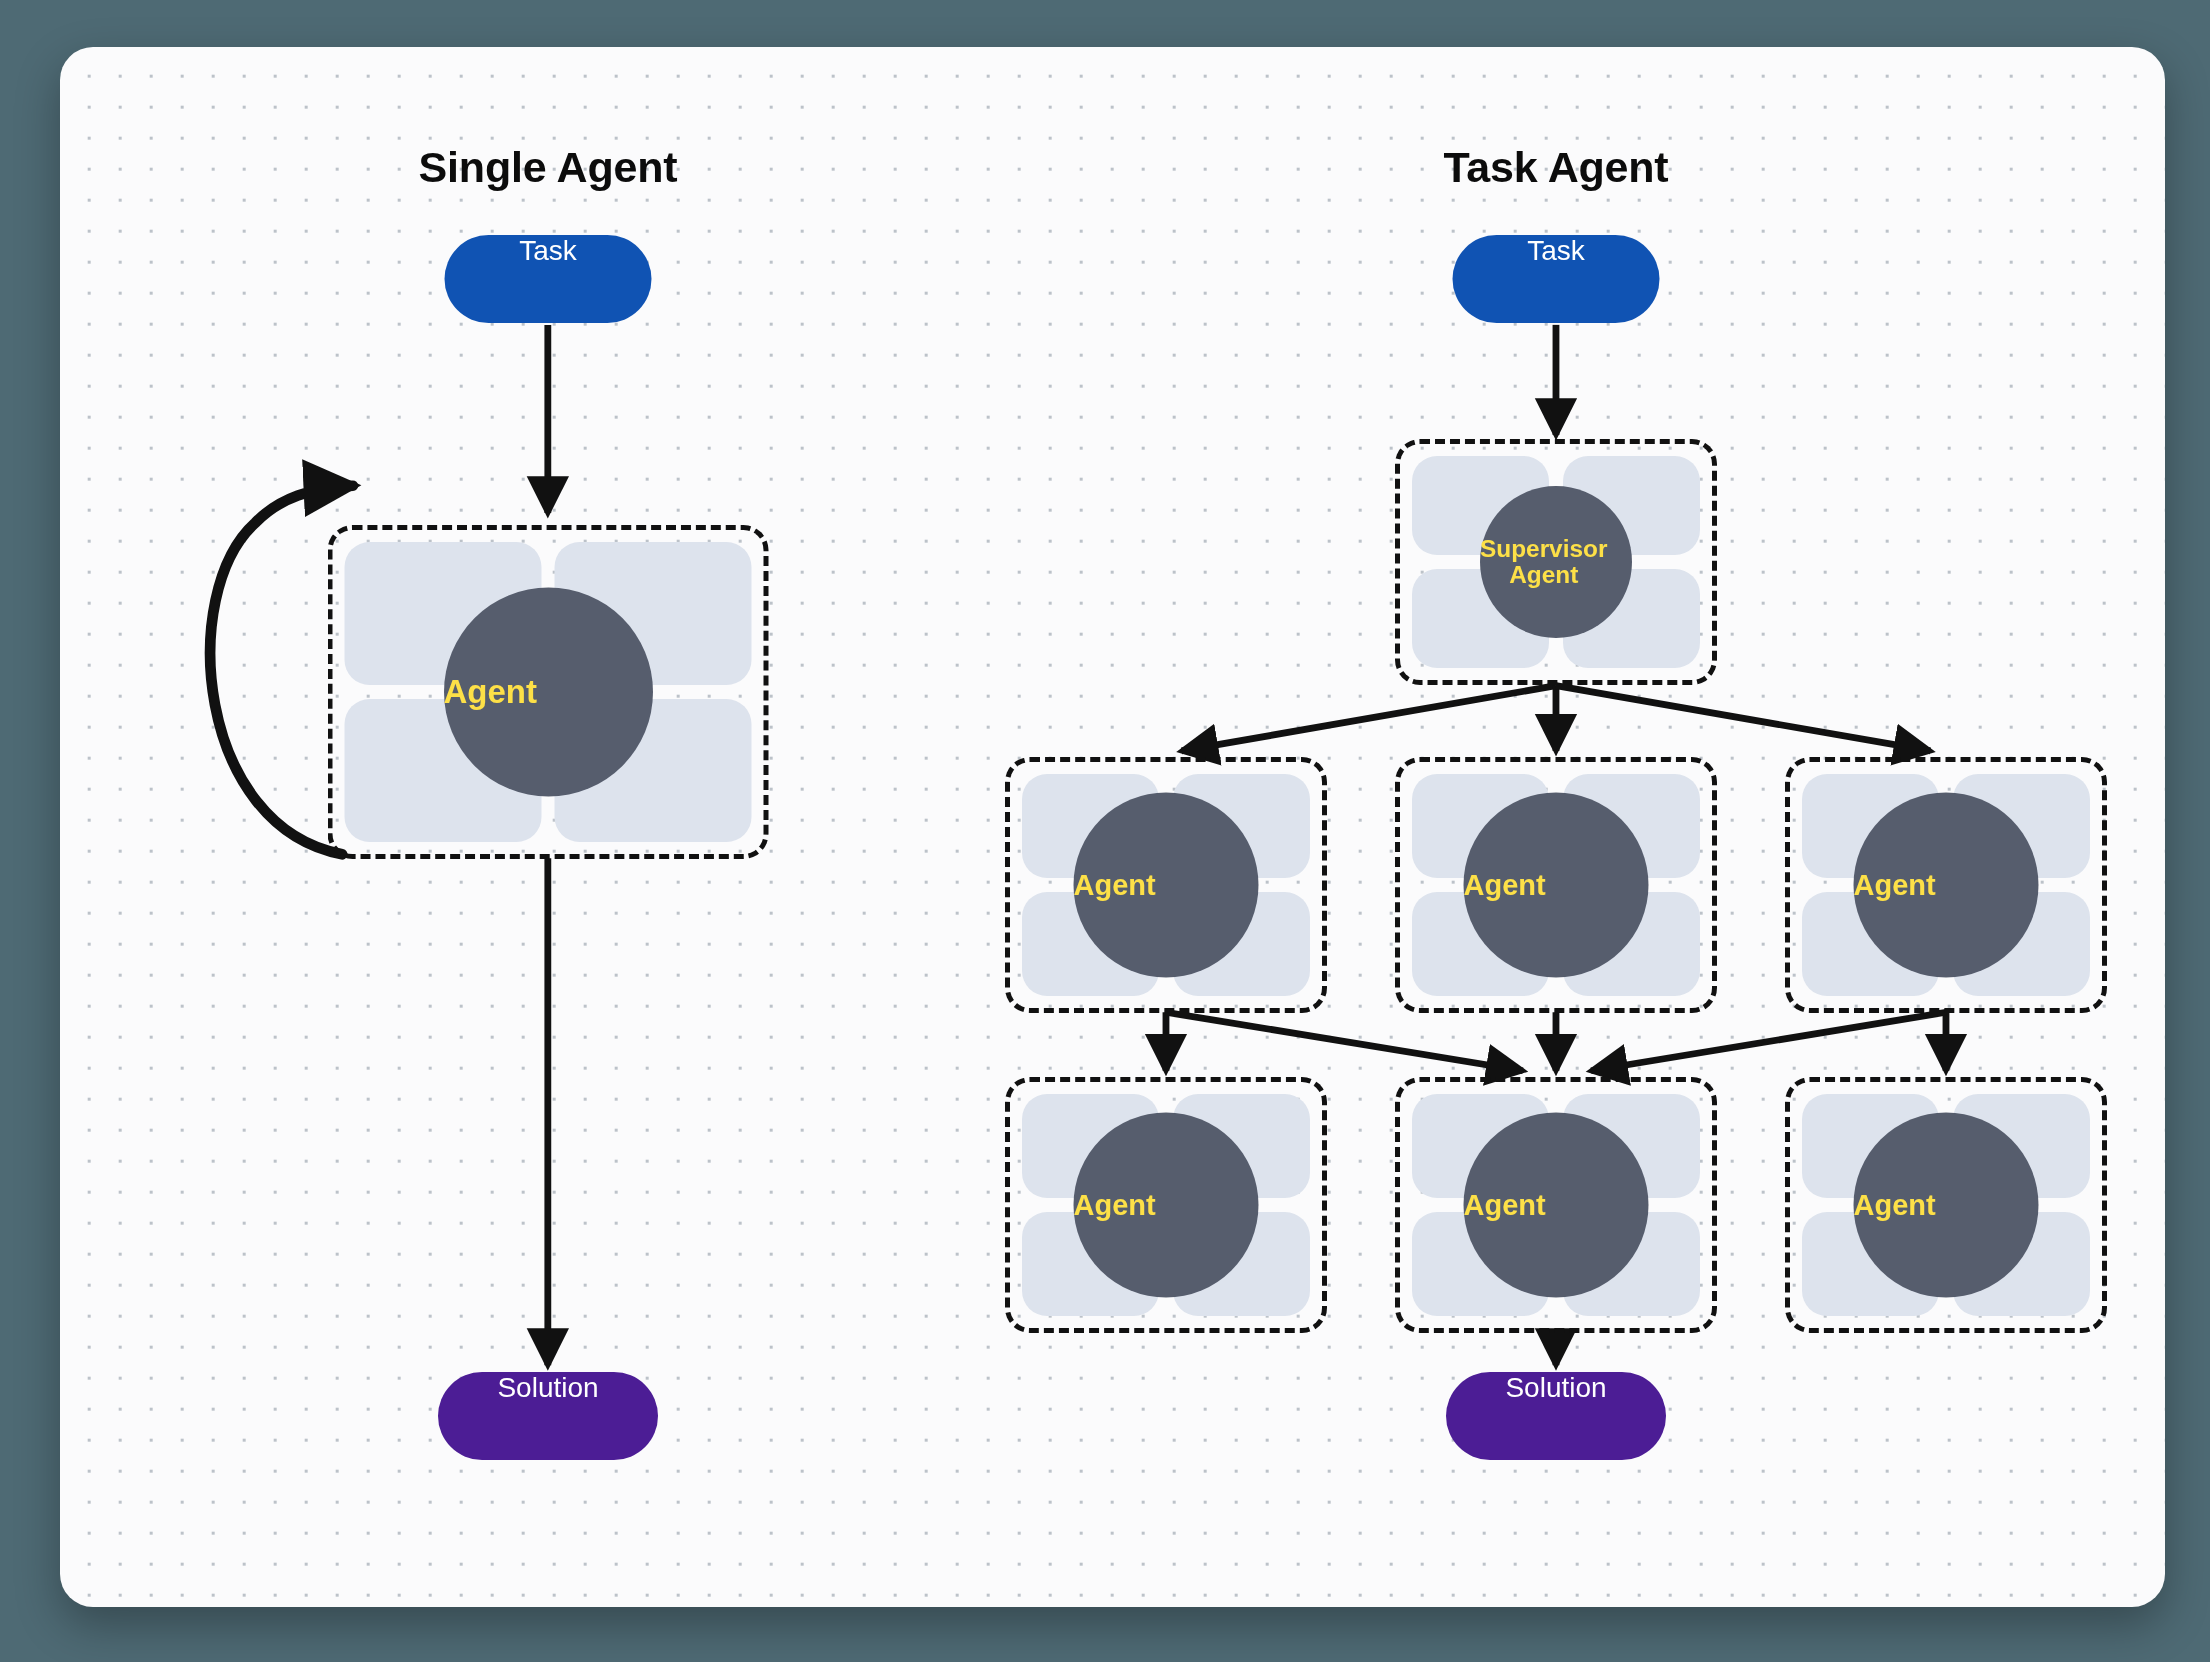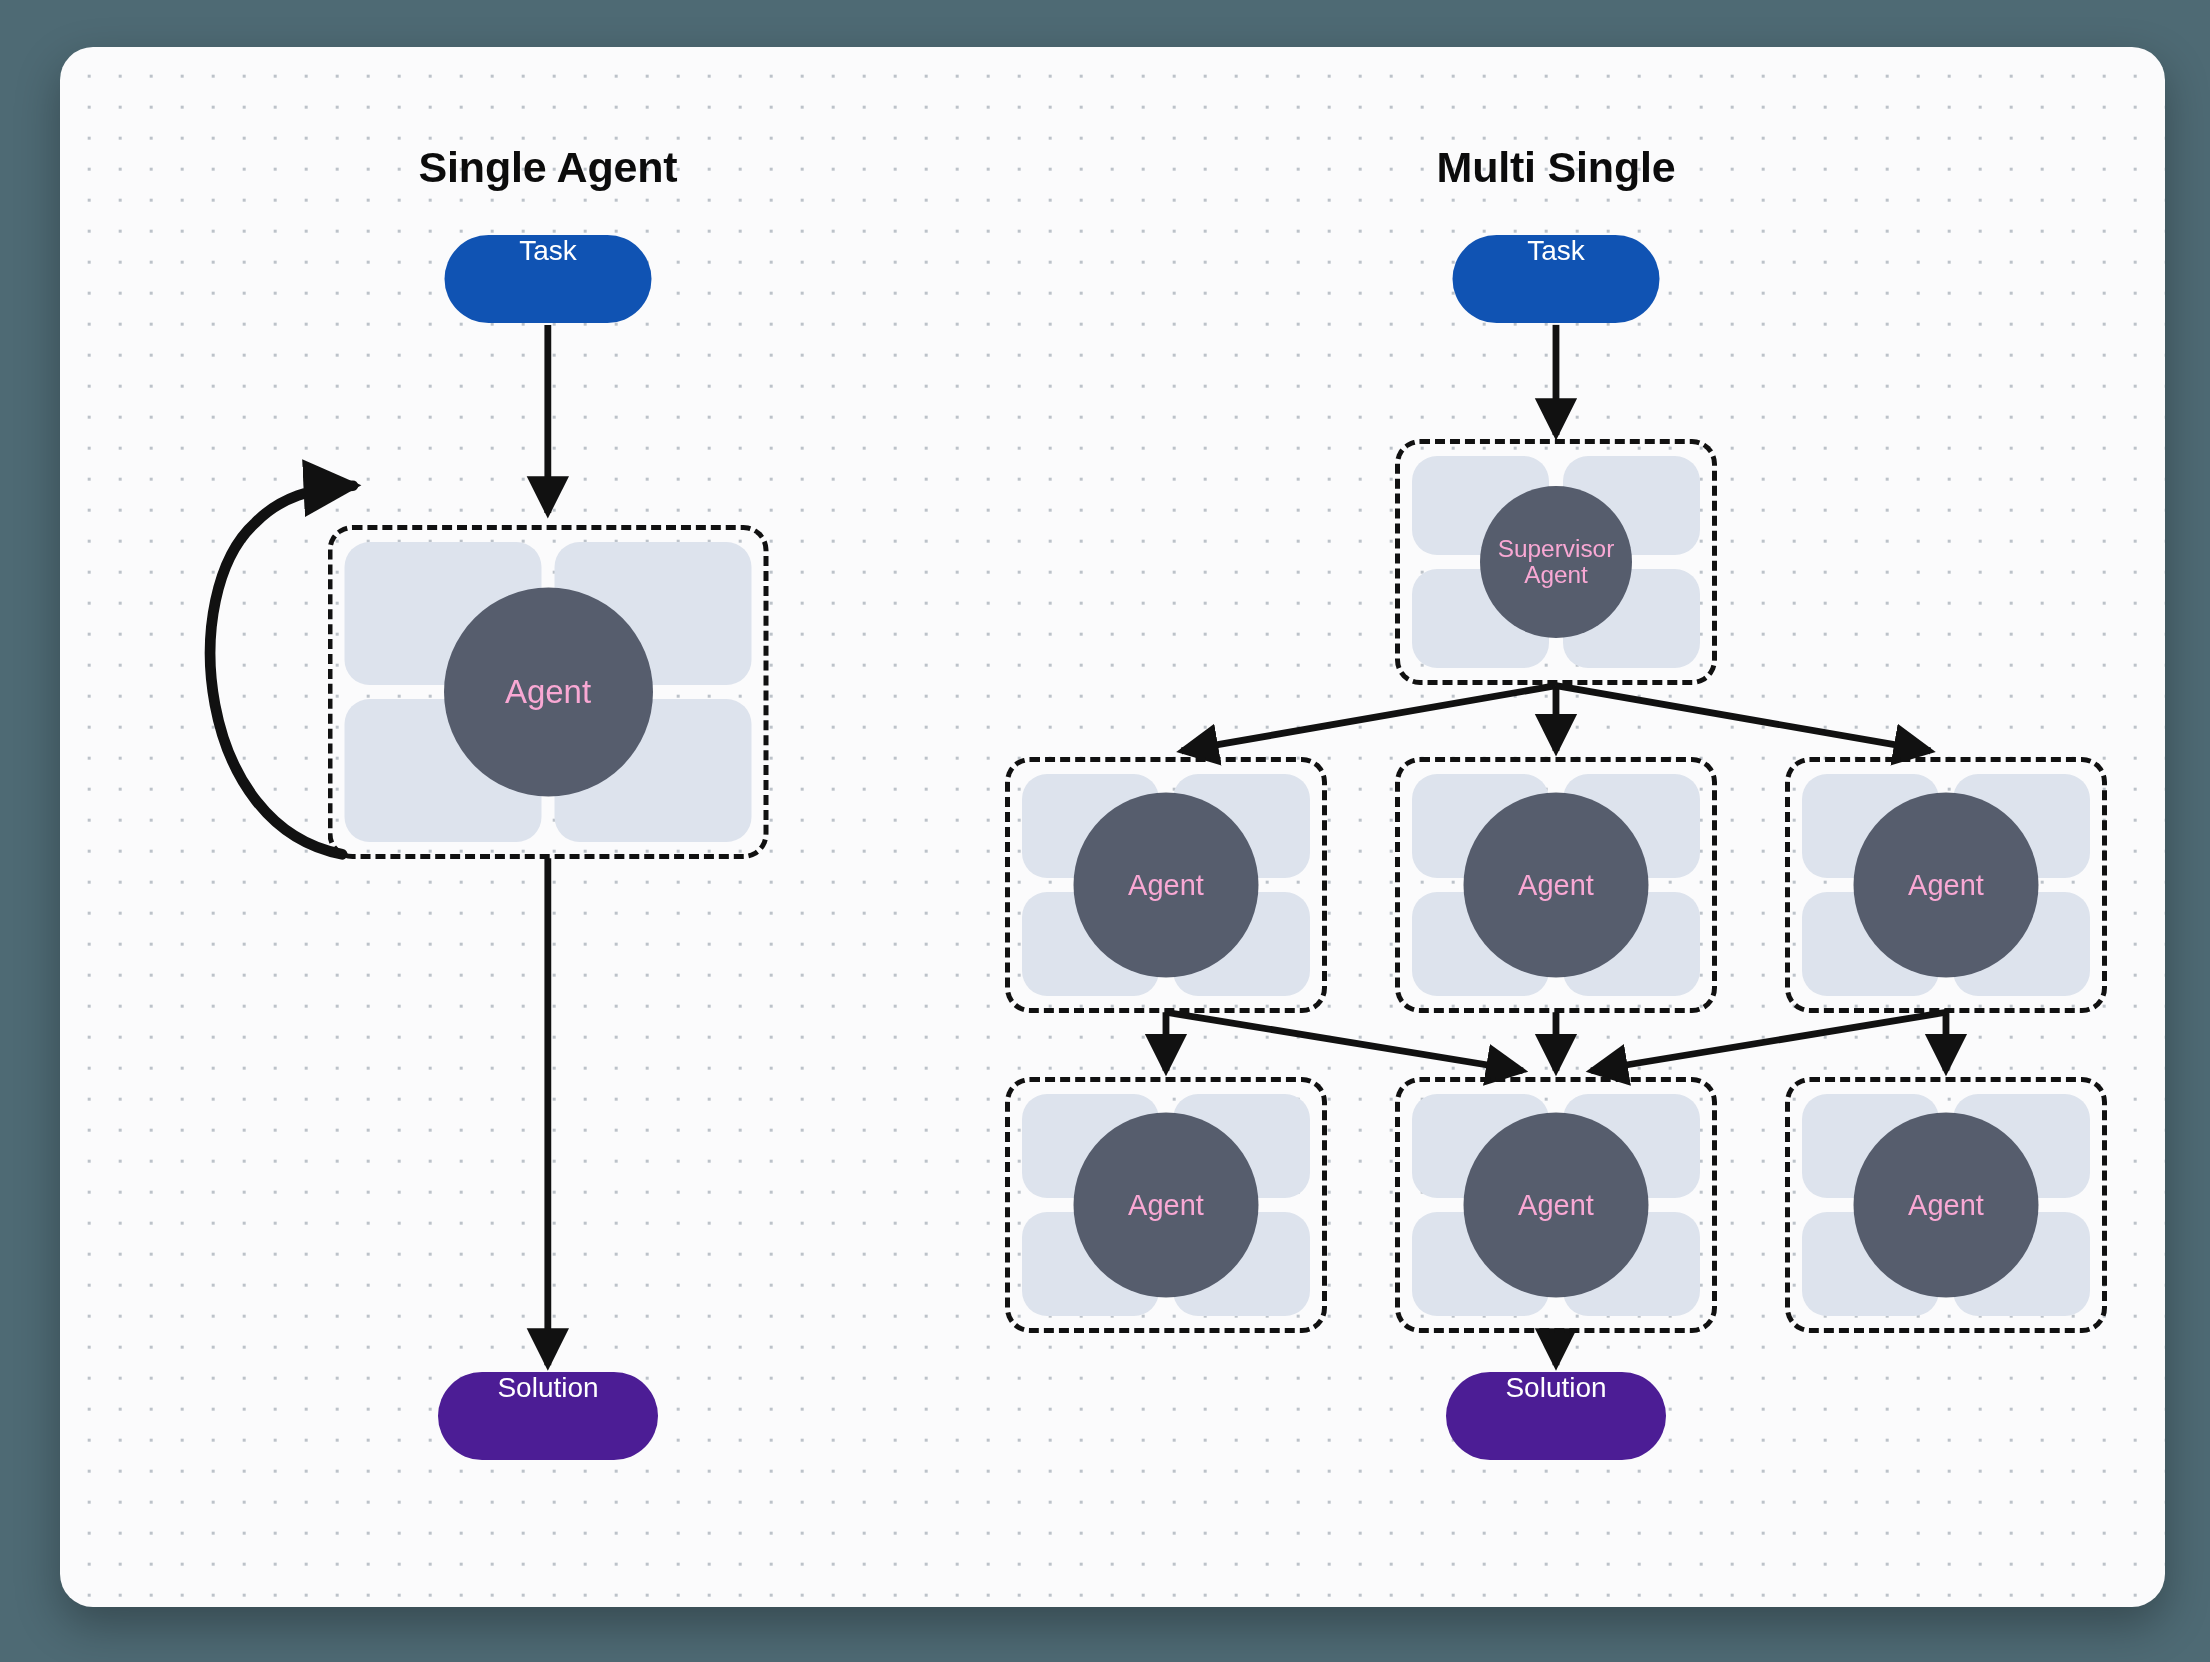--- a/index.html
+++ b/index.html
@@ -108,24 +108,23 @@
   }
   .agent-core {
     position: absolute;
     left: 50%;
     top: 50%;
     transform: translate(-50%, -50%);
     border-radius: 50%;
     background: #565d6d;
     display: flex;
     align-items: center;
-    justify-content: center;
     text-align: center;
-    color: #f9a8d4;
-    font-weight: 400;
+    color: #fde047;
+    font-weight: 700;
     line-height: 1.05;
   }
   .core-lg  { width: 209px; height: 209px; font-size: 33px; }
   .core-md  { width: 185px; height: 185px; font-size: 29px; }
   .core-sup { width: 152px; height: 152px; font-size: 24.4px; }
 </style>
 </head>
 <body>
 
 <div id="stage">
@@ -159,21 +158,21 @@
       <line x1="1134" y1="990" x2="1500" y2="1050" stroke="#111111" stroke-width="7" marker-end="url(#arrowhead)"></line>
       <line x1="1534" y1="990" x2="1534" y2="1050" stroke="#111111" stroke-width="7" marker-end="url(#arrowhead)"></line>
       <line x1="1934" y1="990" x2="1934" y2="1050" stroke="#111111" stroke-width="7" marker-end="url(#arrowhead)"></line>
       <line x1="1934" y1="990" x2="1570" y2="1050" stroke="#111111" stroke-width="7" marker-end="url(#arrowhead)"></line>
 
       <line x1="1534" y1="1318" x2="1534" y2="1352" stroke="#111111" stroke-width="7" marker-end="url(#arrowhead)"></line>
     </svg>
 
     <div class="panel-title" style="left:488px; top:96px;">Single Agent</div>
 
-    <div class="panel-title" style="left:1496px; top:96px;">Multi Single</div>
+    <div class="panel-title" style="left:1496px; top:96px;">Task Agent</div>
 
     <div class="pill pill-task" style="left:488px; top:188px;">
       <span>Task</span>
     </div>
 
     <div class="agent-group" style="left:488px; top:478px; width:441px; height:334px;">
       <div class="tiles">
         <div class="tile"></div>
         <div class="tile"></div>
         <div class="tile"></div>

